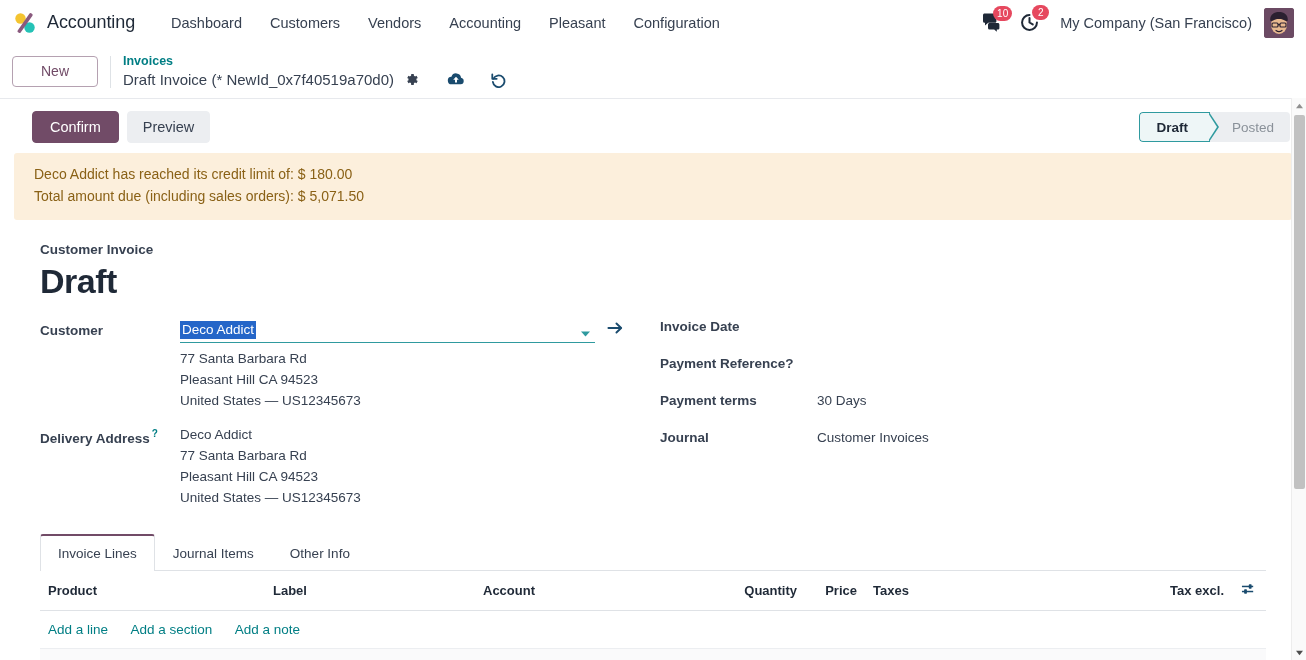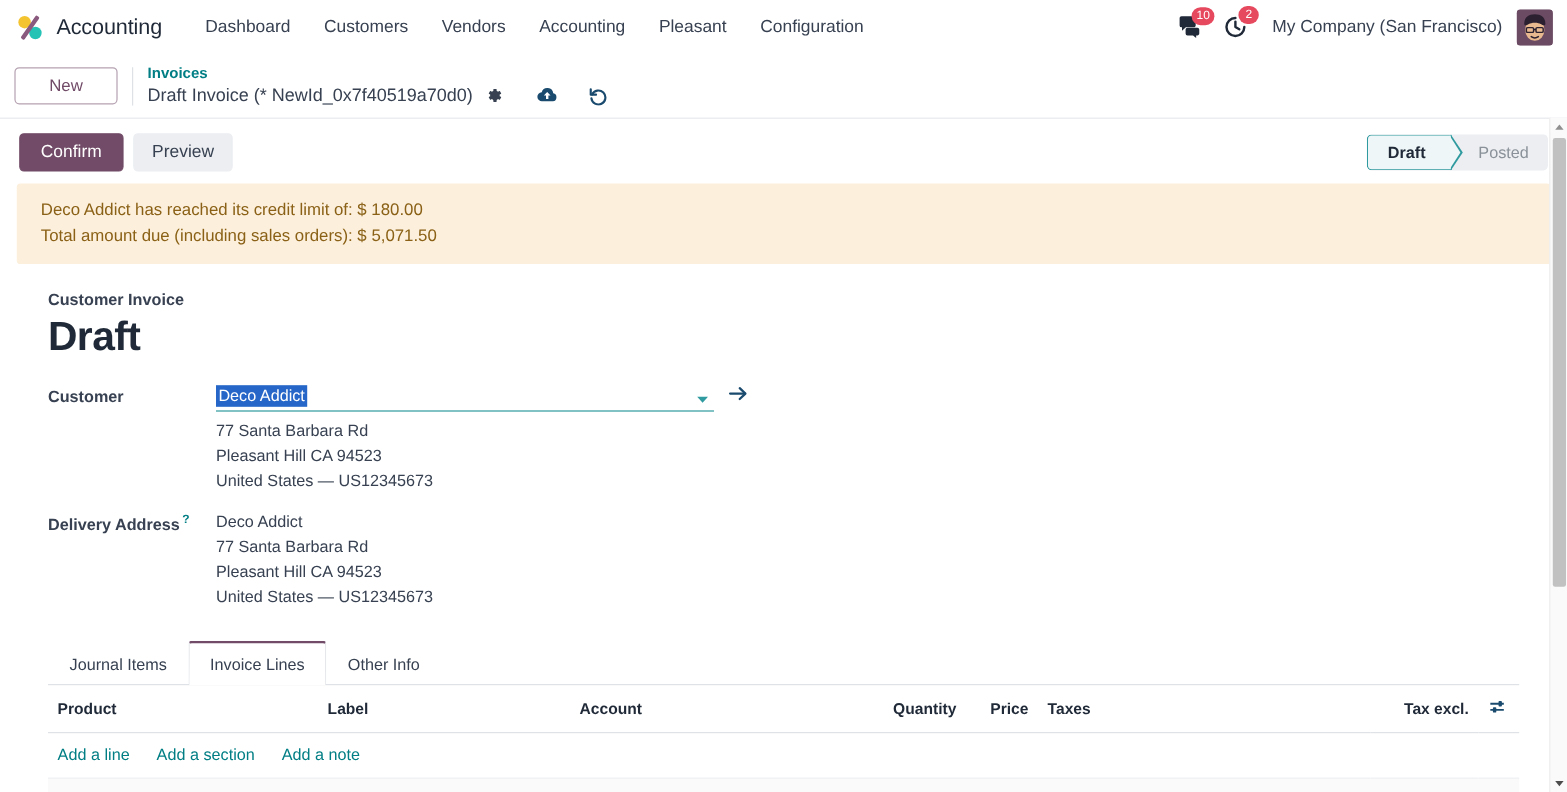--- a/index.html
+++ b/index.html
@@ -78,21 +78,21 @@
   .icon-btn { cursor: pointer; display: flex; align-items: center; padding: 1px 2px; }
 
   
   .o-content {
     position: absolute; top: 98px; left: 0; right: 0; bottom: 0;
     background: #ffffff; border-top: 1px solid #e7e9ed;
     overflow: hidden;
   }
   .statusbar-row {
     display: flex; align-items: center; justify-content: space-between;
-    padding: 12px 16px 10px 16px;
+    padding: 12px 16px 10px 32px;
   }
   .btn-group { display: flex; gap: 8px; }
   .btn-primary {
     background: #714b67; color: #fff; border: 1px solid #714b67;
     font-size: 14.5px; padding: 7px 17px; border-radius: 4px; cursor: pointer;
   }
   .btn-secondary {
     background: #eceef1; color: #374151; border: 1px solid #eceef1;
     font-size: 14.5px; padding: 7px 15px; border-radius: 4px; cursor: pointer;
   }
@@ -352,26 +352,44 @@
           <div class="fld-label"><span>Delivery Address</span><span class="qmark">?</span></div>
           <div class="fld-val" style="padding-top:0">
             <div class="addr-line">Deco Addict</div>
             <div class="addr-line">77 Santa Barbara Rd</div>
             <div class="addr-line">Pleasant Hill CA 94523</div>
             <div class="addr-line">United States — US12345673</div>
           </div>
         </div>
       </div>
 
+      <div class="col-right">
+        <div class="right-row">
+          <div class="right-label">Invoice Date</div>
+          <div class="right-val"></div>
+        </div>
+        <div class="right-row">
+          <div class="right-label"><span>Payment Reference</span><span class="qmark">?</span></div>
+          <div class="right-val"></div>
+        </div>
+        <div class="right-row">
+          <div class="right-label">Payment terms</div>
+          <div class="right-val">30 Days</div>
+        </div>
+        <div class="right-row">
+          <div class="right-label">Journal</div>
+          <div class="right-val">Customer Invoices</div>
+        </div>
+      </div>
     </div>
 
     <div class="notebook">
       <div class="nb-tabs">
+        <div class="nb-tab active">Invoice Lines</div>
         <div class="nb-tab">Journal Items</div>
-        <div class="nb-tab active">Invoice Lines</div>
         <div class="nb-tab">Other Info</div>
       </div>
 
       <table class="lines-table">
         <thead>
           <tr>
             <th style="width:225px">Product</th>
             <th style="width:210px">Label</th>
             <th style="width:225px">Account</th>
             <th class="num" style="width:105px">Quantity</th>

